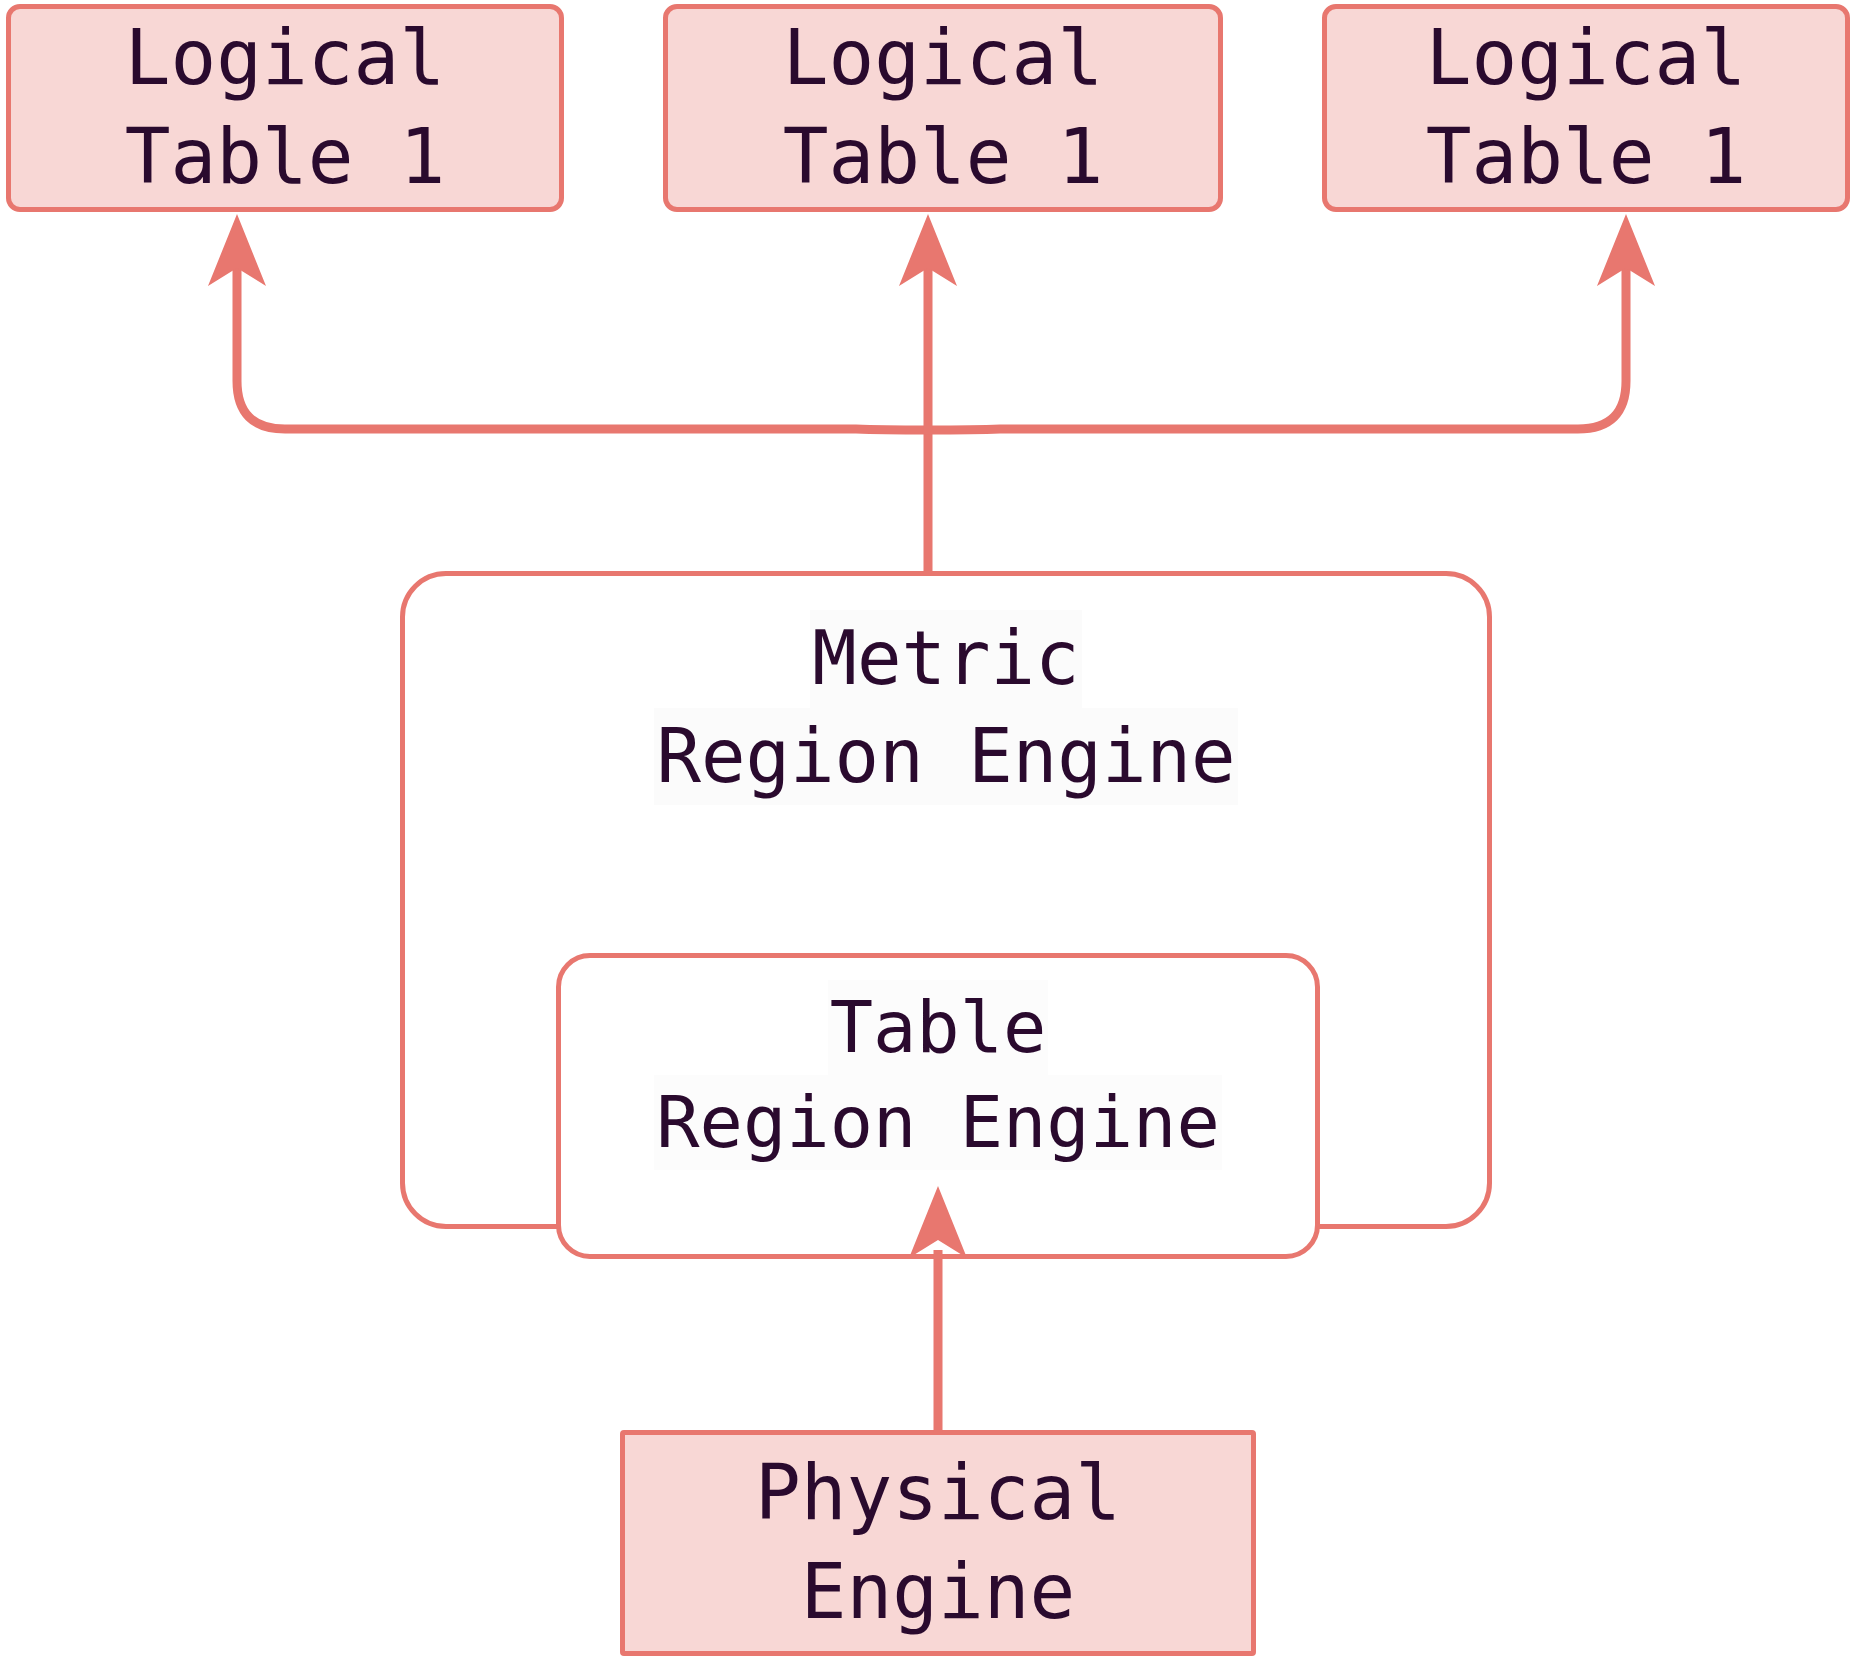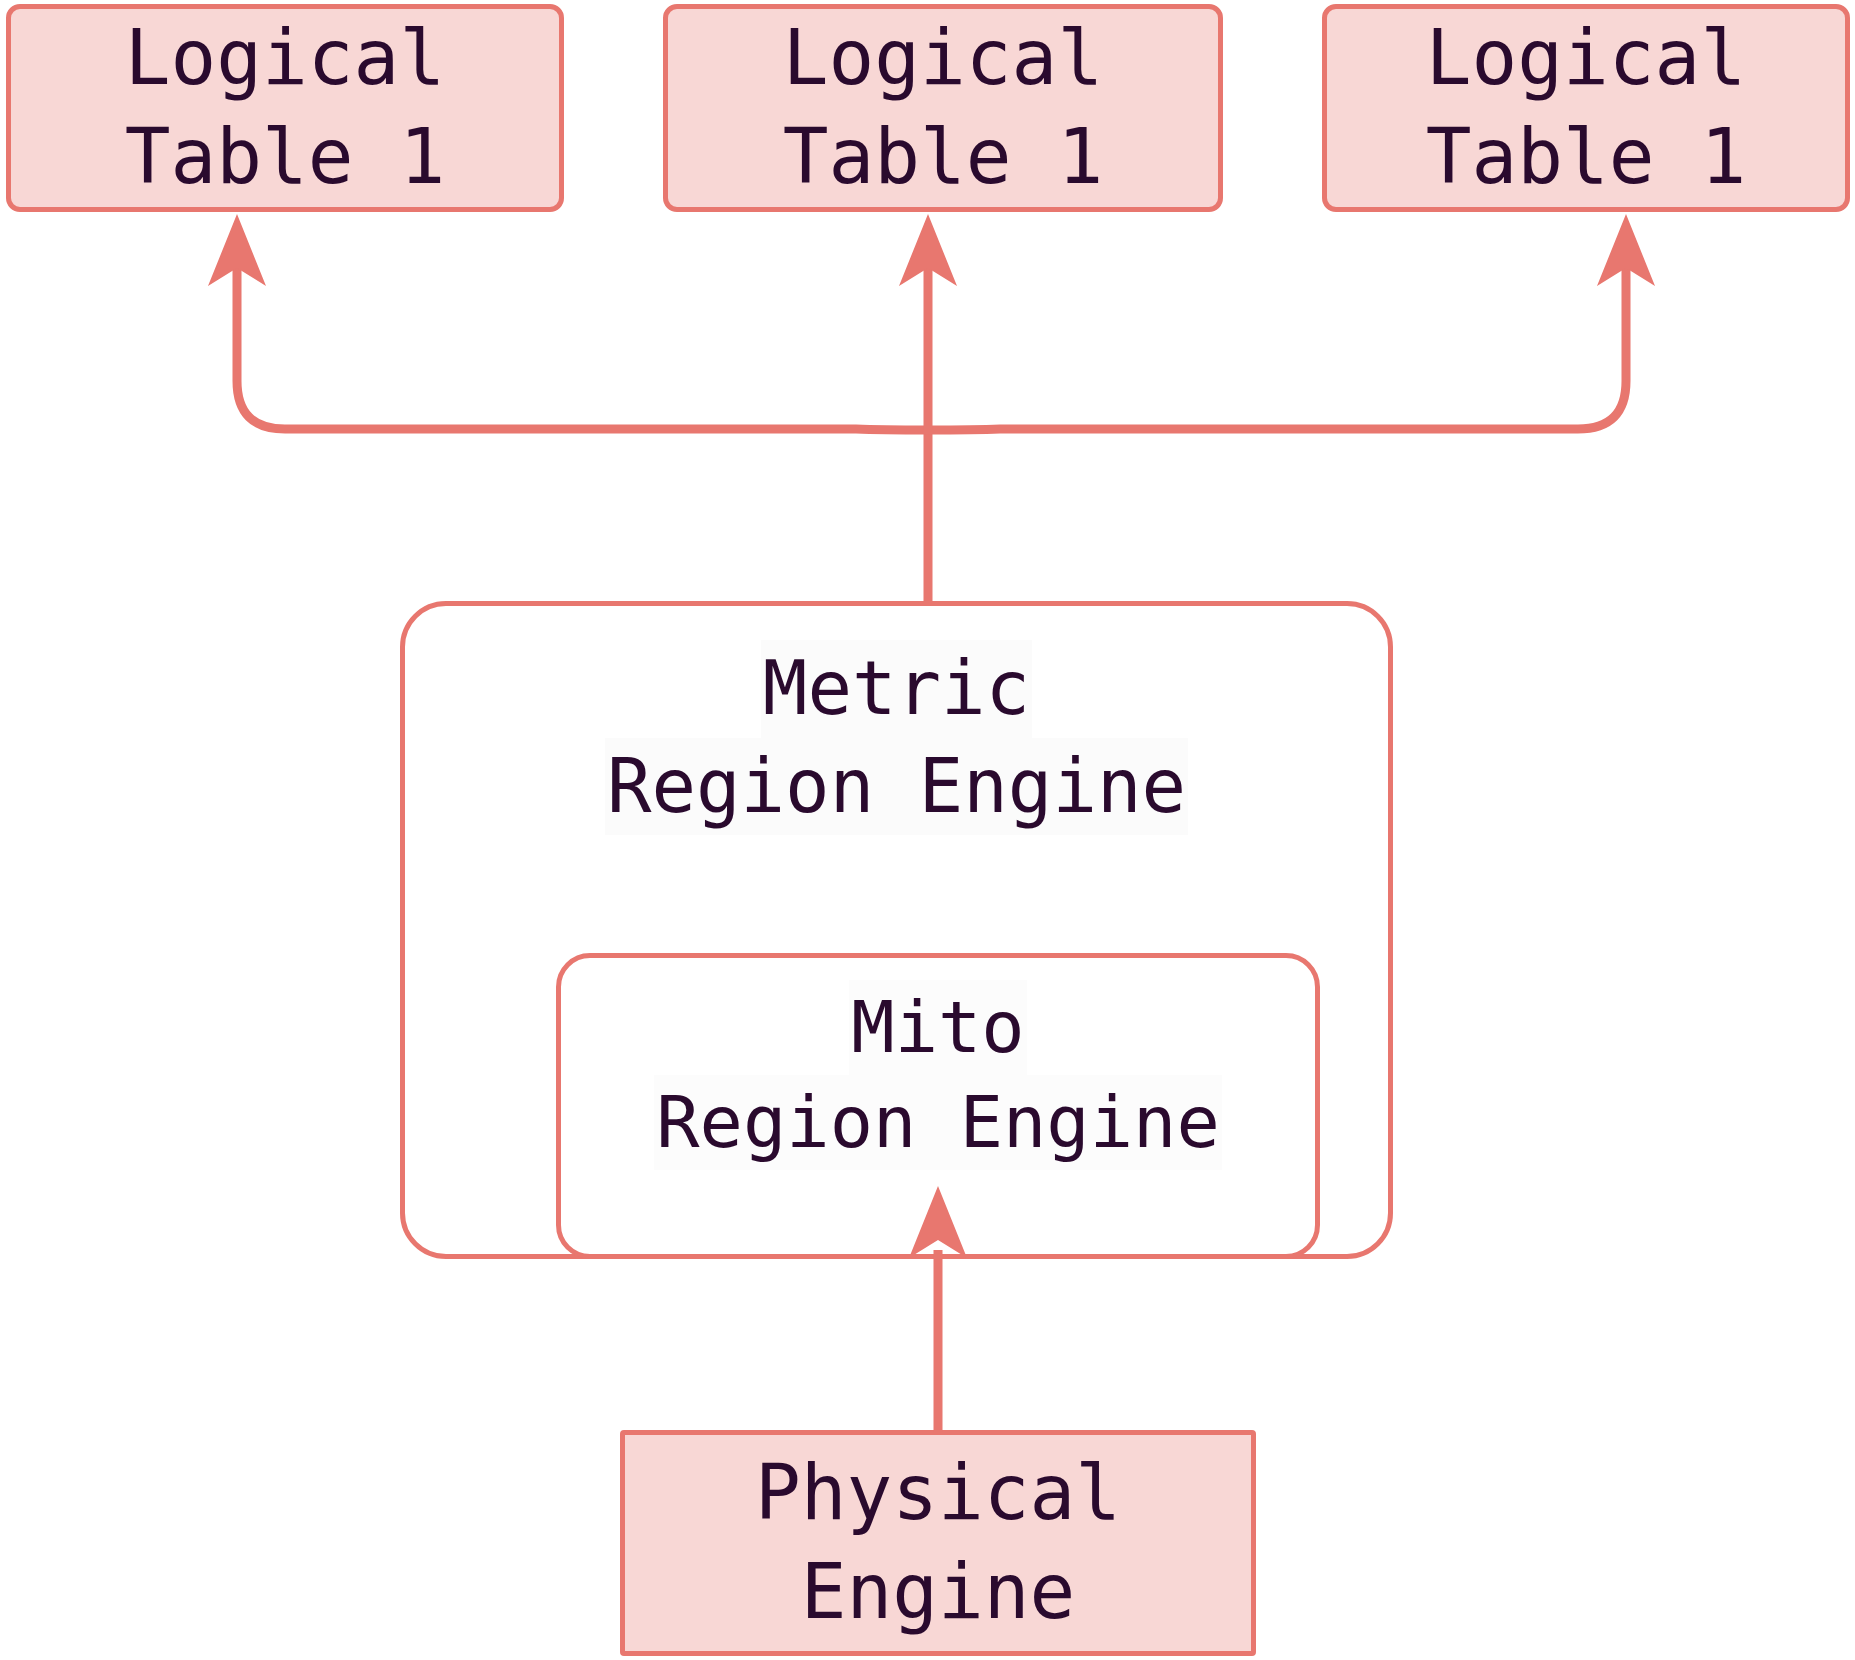--- a/index.html
+++ b/index.html
@@ -67,22 +67,22 @@
     height: 226px;
   }
 
   
   .engine-box {
     background: #ffffff;
     border: 5px solid #E8776F;
   }
   #metric-engine {
     left: 400px;
-    top: 601px;
-    width: 993px;
+    top: 571px;
+    width: 1092px;
     height: 658px;
     border-radius: 46px;
     z-index: 3;
   }
   #mito-engine {
     left: 556px;
     top: 953px;
     width: 764px;
     height: 306px;
     border-radius: 34px;
@@ -146,21 +146,21 @@
 
   <div class="node engine-box" id="metric-engine">
     <div class="engine-label" id="metric-label">
       <span class="line">Metric</span><br>
       <span class="line">Region Engine</span>
     </div>
   </div>
 
   <div class="node engine-box" id="mito-engine">
     <div class="engine-label" id="mito-label">
-      <span class="line">Mito</span><br>
+      <span class="line">Table</span><br>
       <span class="line">Region Engine</span>
     </div>
   </div>
 
   <svg class="layer edges-over" viewBox="0 0 1855 1660" preserveAspectRatio="none" aria-hidden="true">
     <path d="M 938 1432 L 938 1250" fill="none" stroke="#E8776F" stroke-width="9"></path>
     <path d="M 938 1186 L 967 1258 L 938 1240 L 909 1258 Z" fill="#E8776F"></path>
   </svg>
 
   <div class="node logical-box" id="logical-1">

